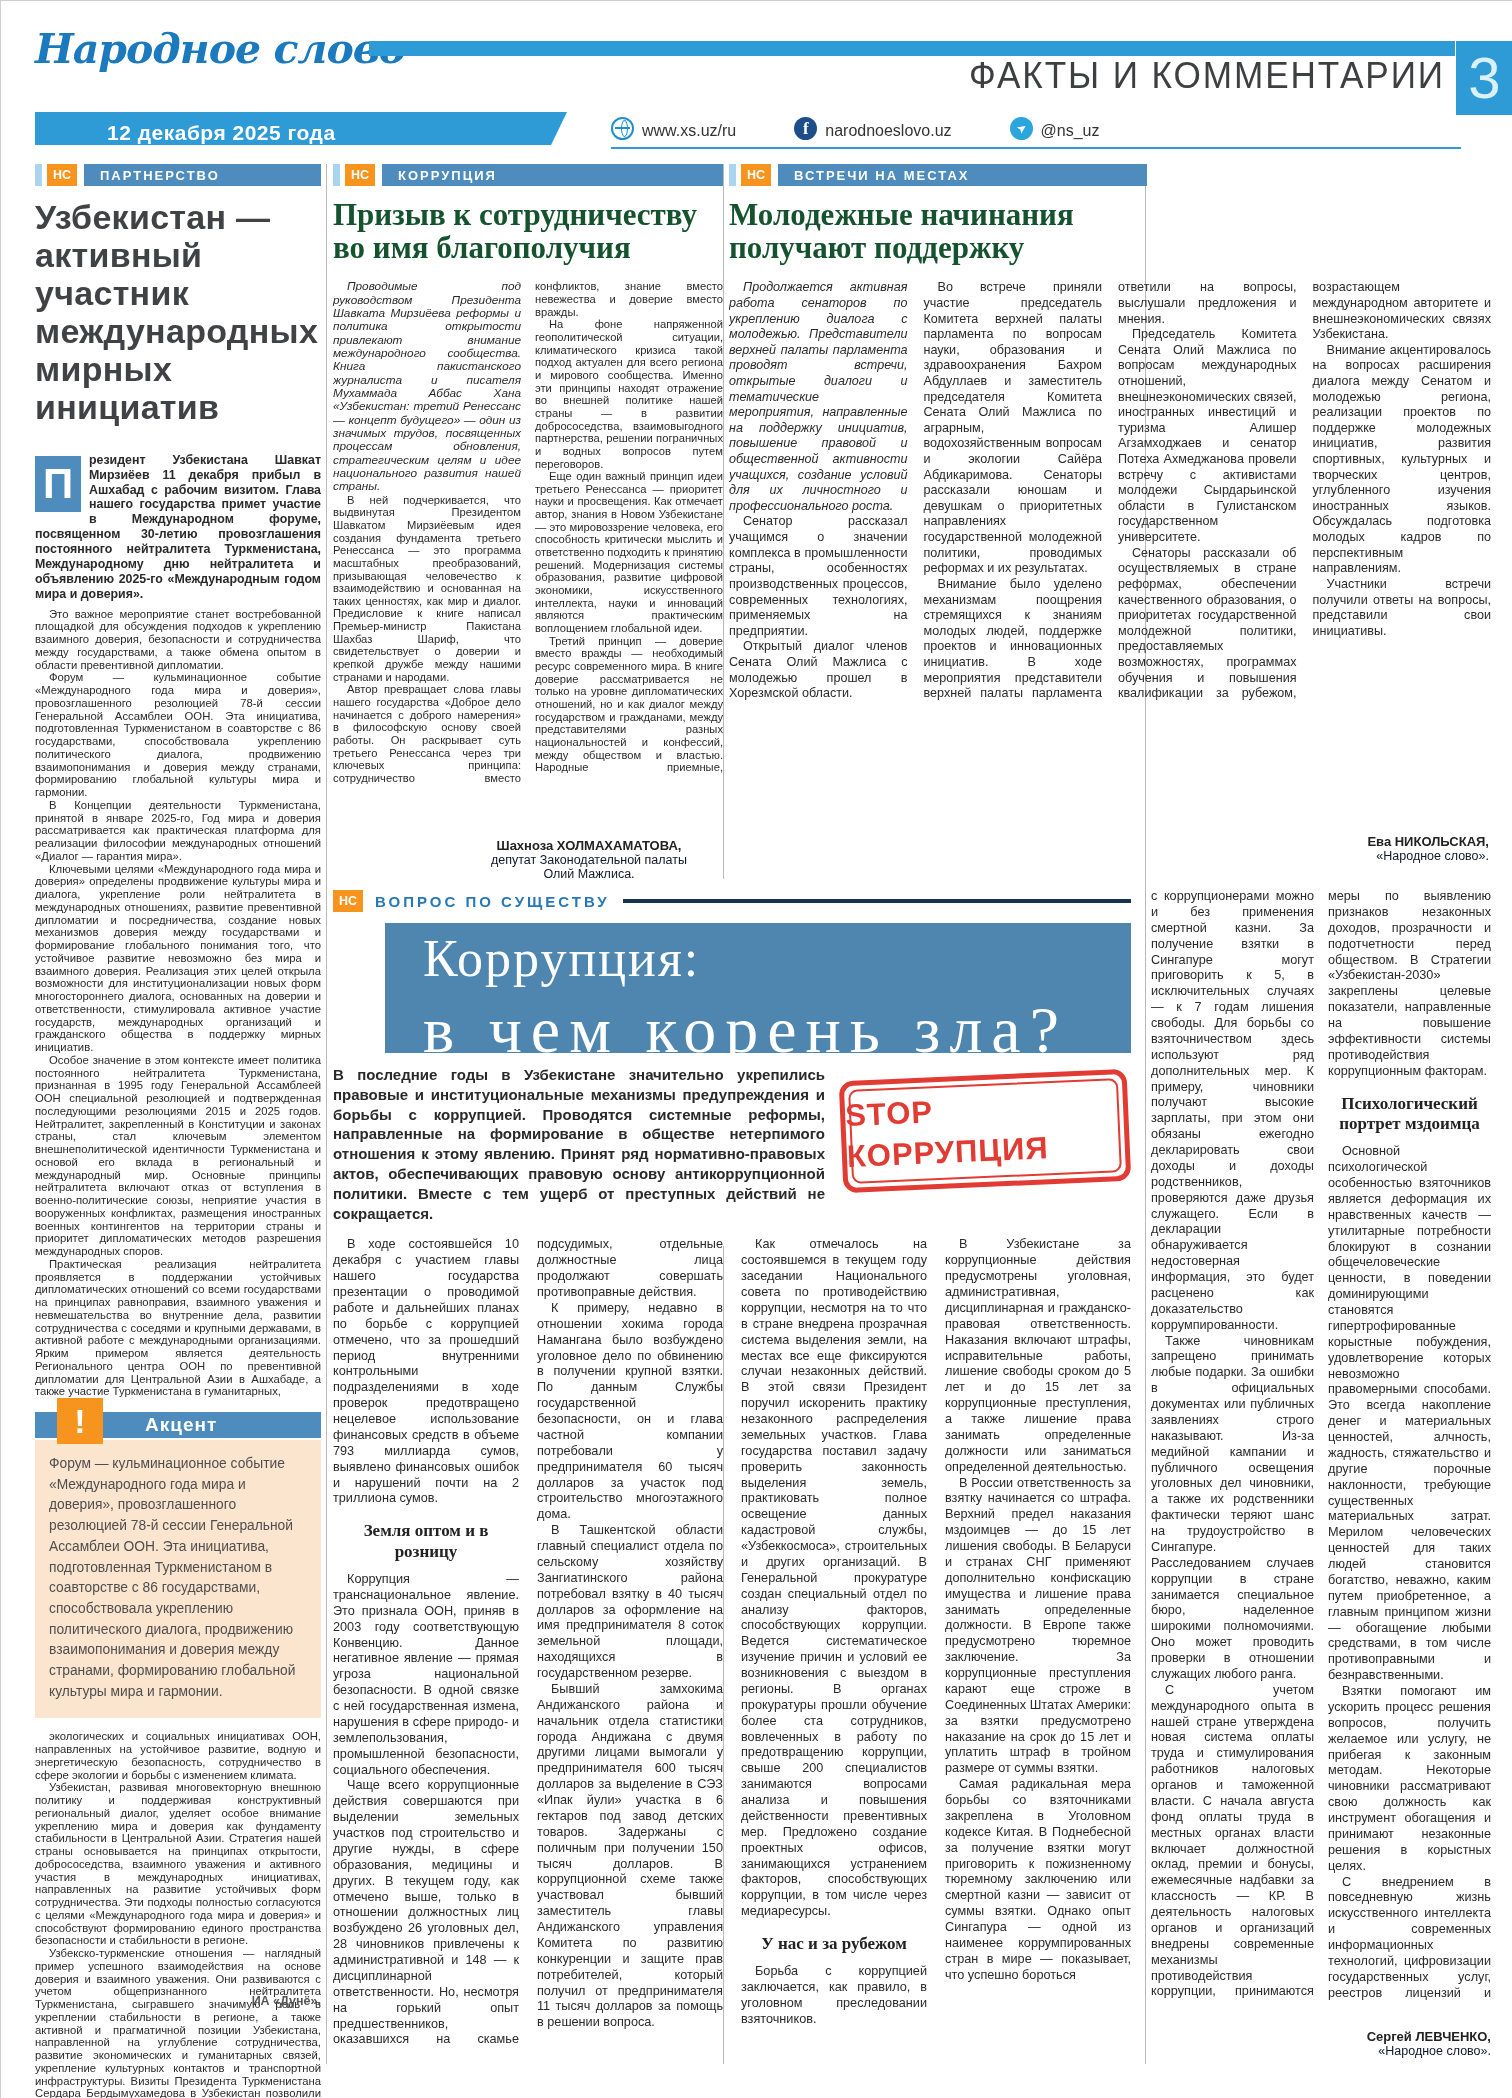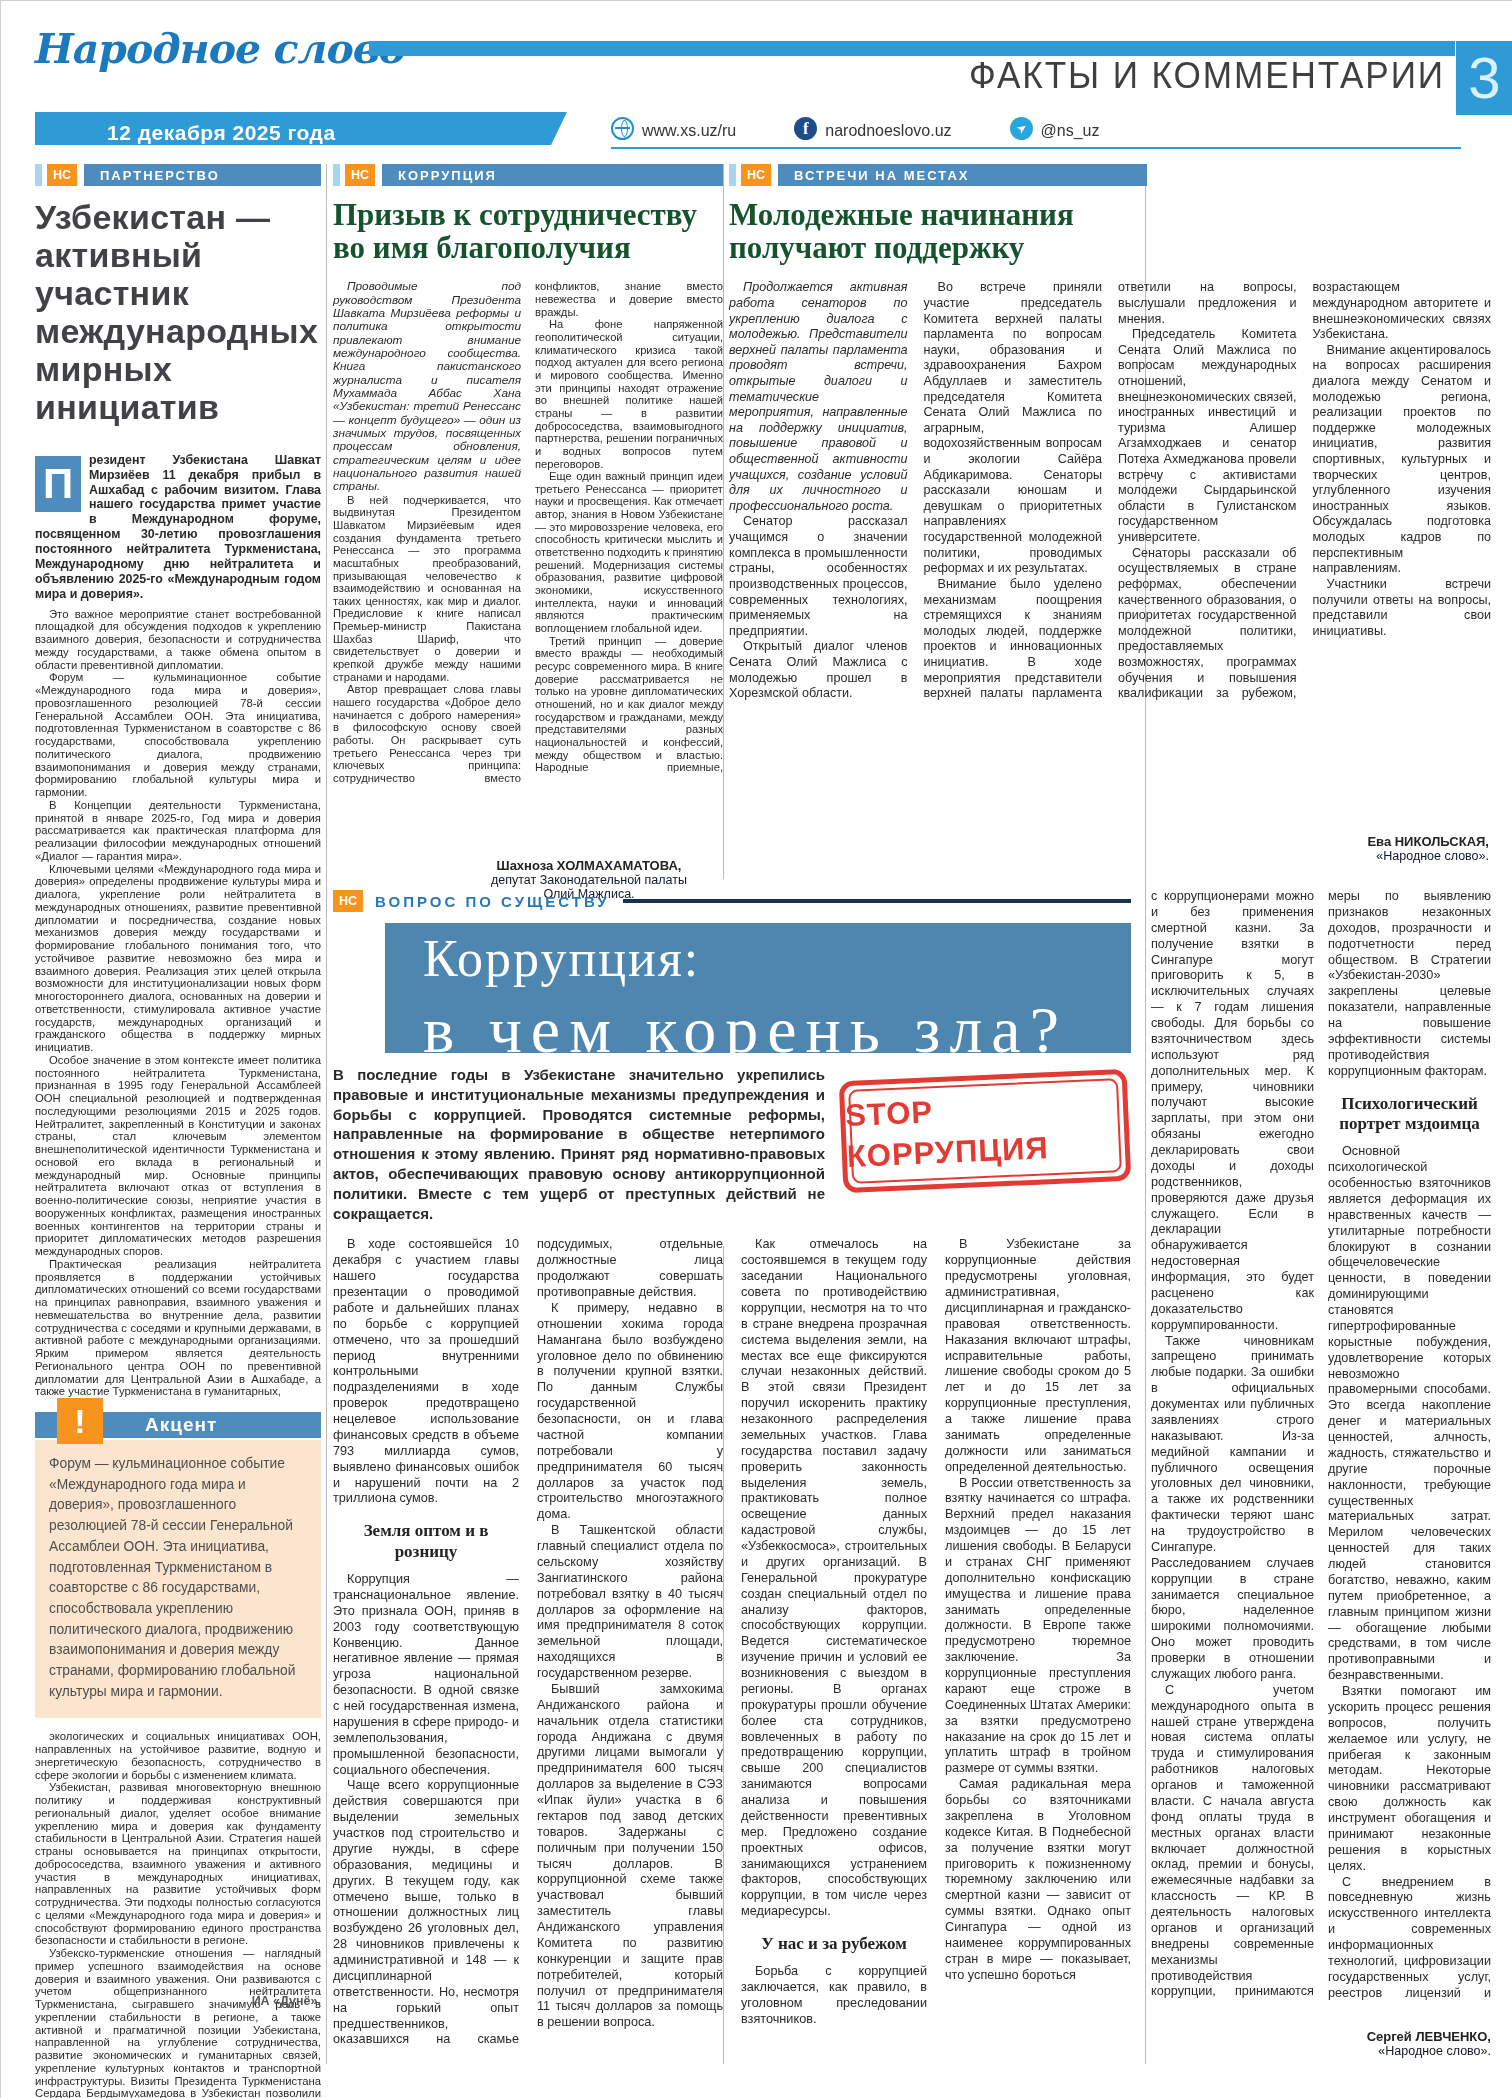--- a/index.html
+++ b/index.html
@@ -60,21 +60,21 @@
   .accent-head .lbl{position:absolute;left:110px;top:4px;color:#fff;font-weight:bold;font-size:19px;letter-spacing:1px;}
   .accent-body{background:#fbe5cf;padding:14px 14px 16px;font-size:13.8px;line-height:1.5;color:#4e4e4e;text-align:left;}
   .byline{text-align:right;margin-top:10px;}
   .byl-name{font-weight:bold;font-size:13px;color:#222;}
   .byl-org{font-weight:normal;font-size:12.5px;color:#0f172a;}
   #left-byline{position:absolute;right:0;top:1830px;width:100%;text-align:right;font-weight:bold;font-size:12.5px;color:#555;}
   
   #art-mid{left:332px;top:163px;width:390px;}
   #mid-body{height:505px;overflow:hidden;column-count:2;column-gap:14px;font-size:11.2px;line-height:1.13;}
   #mid-body .lead-i{font-style:italic;font-size:11.8px;}
-  #mid-byline{position:absolute;right:4px;top:684px;width:260px;text-align:center;}
+  #mid-byline{position:absolute;right:4px;top:664px;width:260px;text-align:center;}
   
   #art-youth{left:728px;top:163px;width:762px;}
   #art-youth .tab{width:418px;}
   #art-youth .hl-serif{width:430px;}
   #youth-body{height:548px;overflow:hidden;column-count:4;column-gap:16px;font-size:12.6px;line-height:1.24;}
   #youth-byline{position:absolute;right:2px;top:660px;width:240px;}
   
   #art-corr{left:332px;top:888px;width:798px;}
   .corr-tab{display:flex;align-items:center;height:24px;}
   .corr-tab .ns{width:30px;height:22px;background:#f7941e;color:#fff;font-weight:bold;font-size:12.5px;

